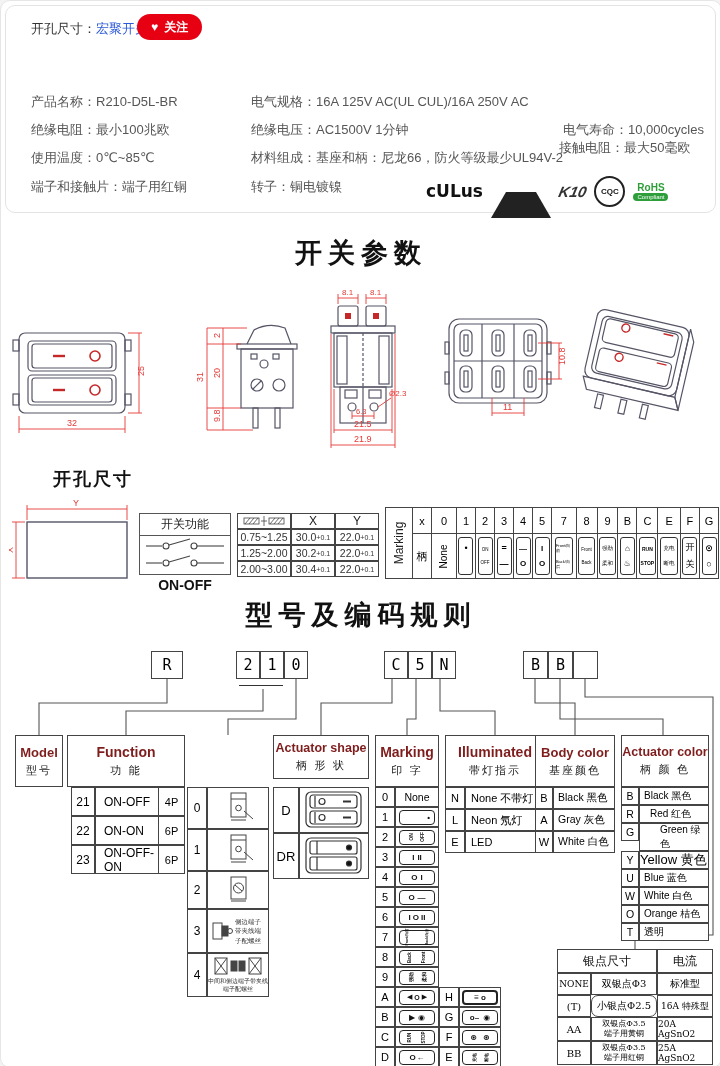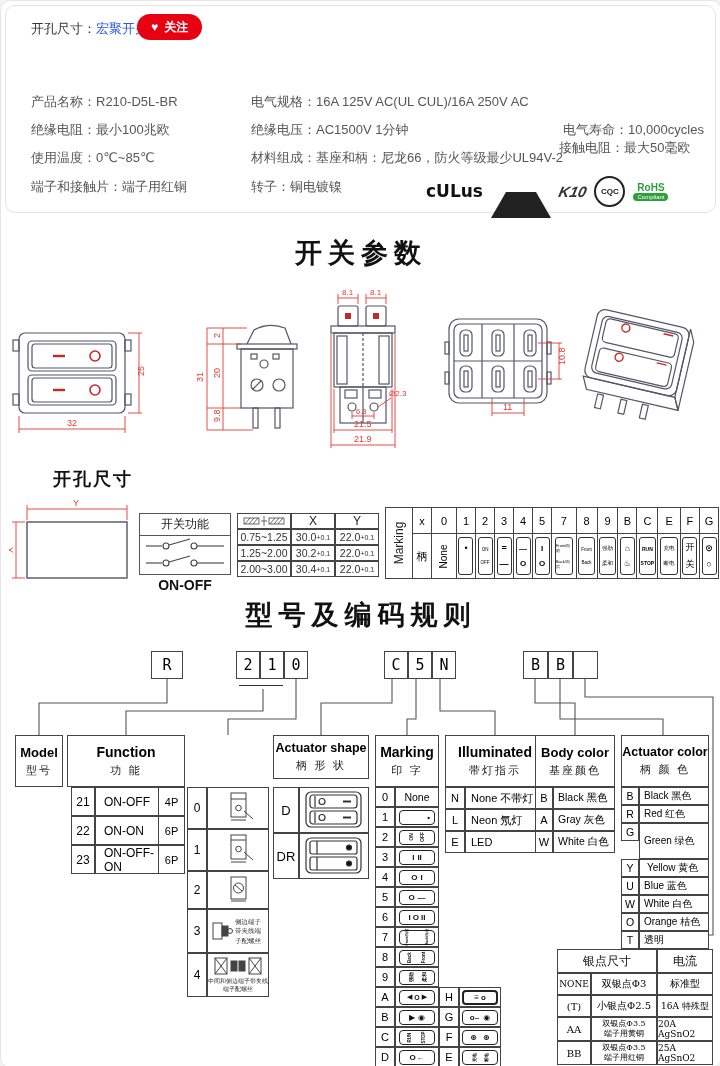--- a/index.html
+++ b/index.html
@@ -5,21 +5,21 @@
   html,body{margin:0;padding:0;background:#f3f3f3;font-family:"Liberation Sans","DejaVu Sans",sans-serif;}
   #stage{position:relative;width:720px;height:1066px;background:#fff;margin:0 auto;border:1px solid #e6e6e6;border-radius:10px;overflow:hidden;}
   .abs{position:absolute;box-sizing:border-box;}
   .card{border:1px solid #e3e3e3;border-radius:10px;background:#fff;}
   .spec{font-size:13px;color:#565656;white-space:nowrap;}
   .sec-title{font-size:27px;font-weight:bold;color:#111;letter-spacing:6px;text-align:center;width:100%;}
   .cal-title{font-family:"DejaVu Serif","Liberation Serif",serif;font-style:italic;font-weight:bold;font-size:26px;color:#222;letter-spacing:12px;}
   .pill{background:#e60012;color:#fff;border-radius:13px;height:26px;display:flex;align-items:center;gap:6px;padding:0 14px;font-size:12px;font-weight:bold;cursor:pointer;}
   .bx{border:1px solid #444;background:#fff;display:flex;align-items:center;justify-content:center;box-sizing:border-box;}
   .thead{border:1px solid #444;background:#fff;display:flex;flex-direction:column;align-items:center;justify-content:center;box-sizing:border-box;}
-  .ten{font-size:14px;color:#000000;font-weight:bold;}
+  .ten{font-size:14px;color:#7f1d1d;font-weight:bold;}
   .tzh{font-size:11px;color:#222;font-family:"DejaVu Serif","Liberation Serif",serif;margin-top:3px;letter-spacing:2px;}
   .row{display:flex;box-sizing:border-box;}
   .cell{border:1px solid #444;display:flex;align-items:center;justify-content:center;box-sizing:border-box;background:#fff;}
   .codefont{font-family:"DejaVu Sans Mono","Liberation Mono",monospace;}
   .key{border:1px solid #333;border-radius:3px;width:15px;height:38px;display:flex;flex-direction:column;align-items:center;justify-content:space-evenly;box-sizing:border-box;}
   .mkey{border:1.5px solid #222;border-radius:4px;width:36px;height:15px;display:flex;align-items:center;justify-content:center;gap:3px;font-size:8px;font-weight:bold;color:#111;box-sizing:border-box;background:#fff;}
   .rot{transform:rotate(-90deg);white-space:nowrap;}
   .dimtxt{fill:#e53935;font-size:9px;font-family:"Liberation Sans",sans-serif;}
   .cjk-serif{font-family:"DejaVu Serif","Liberation Serif",serif;}
   sup.tol{font-size:7px;vertical-align:super;}
@@ -834,29 +834,29 @@
     <span class="ten" style="font-size:12.5px;">Actuator color</span>
     <span class="tzh">柄 颜 色</span>
   </div>
   <div class="abs" style="left:620px;top:786px;width:88px;">
     <div class="row">
         <div class="cell" style="width:18px;height:18px;font-size:10.5px;">B</div>
         <div class="cell" style="flex:1;height:18px;font-size:10px;justify-content:flex-start;padding-left:4px;">Black 黑色</div>
       </div>
     <div class="row">
         <div class="cell" style="width:18px;height:18px;font-size:10.5px;">R</div>
-        <div class="cell" style="flex:1;height:18px;font-size:10px;justify-content:flex-start;padding-left:4px;">Red  红色</div>
+        <div class="cell" style="flex:1;height:18px;font-size:10px;justify-content:flex-start;padding-left:10px;">Red  红色</div>
       </div>
     <div class="row">
         <div class="cell" style="width:18px;height:18px;font-size:10.5px;">G</div>
-        <div class="cell" style="flex:1;height:36px;font-size:10px;justify-content:flex-start;padding-left:4px;">Green 绿色</div>
+        <div class="cell" style="flex:1;height:28px;font-size:10px;justify-content:flex-start;padding-left:20px;">Green 绿色</div>
       </div>
     <div class="row">
         <div class="cell" style="width:18px;height:18px;font-size:10.5px;">Y</div>
-        <div class="cell" style="flex:1;height:18px;font-size:10px;justify-content:flex-start;padding-left:7px;">Yellow 黄色</div>
+        <div class="cell" style="flex:1;height:18px;font-size:13px;justify-content:flex-start;padding-left:0;">Yellow 黄色</div>
       </div>
     <div class="row">
         <div class="cell" style="width:18px;height:18px;font-size:10.5px;">U</div>
         <div class="cell" style="flex:1;height:18px;font-size:10px;justify-content:flex-start;padding-left:4px;">Blue 蓝色</div>
       </div>
     <div class="row">
         <div class="cell" style="width:18px;height:18px;font-size:10.5px;">W</div>
         <div class="cell" style="flex:1;height:18px;font-size:10px;justify-content:flex-start;padding-left:4px;">White 白色</div>
       </div>
     <div class="row">
@@ -874,21 +874,21 @@
       <div class="cell" style="width:100px;height:24px;font-size:12px;color:#111;">银点尺寸</div>
       <div class="cell" style="width:56px;height:24px;font-size:12px;color:#111;">电流</div>
     </div>
     <div class="row">
       <div class="cell" style="width:34px;height:22px;font-size:9px;">NONE</div>
       <div class="cell" style="width:66px;height:22px;font-size:10px;">双银点Φ3</div>
       <div class="cell" style="width:56px;height:22px;font-size:10px;">标准型</div>
     </div>
     <div class="row">
       <div class="cell" style="width:34px;height:22px;font-size:10px;">(T)</div>
-      <div class="cell" style="width:66px;height:22px;font-size:10px;">小银点Φ2.5</div>
+      <div class="cell" style="width:66px;height:22px;font-size:10px;border-radius:7px;">小银点Φ2.5</div>
       <div class="cell" style="width:56px;height:22px;font-size:9px;">16A 特殊型</div>
     </div>
     <div class="row">
       <div class="cell" style="width:34px;height:24px;font-size:10px;">AA</div>
       <div class="cell" style="width:66px;height:24px;flex-direction:column;font-size:8px;line-height:1.2;">
           <span>双银点Φ3.5</span>
           <span>端子用黄铜</span>
         </div>
       <div class="cell" style="width:56px;height:24px;font-size:9px;">20A AgSnO2</div>
     </div>

